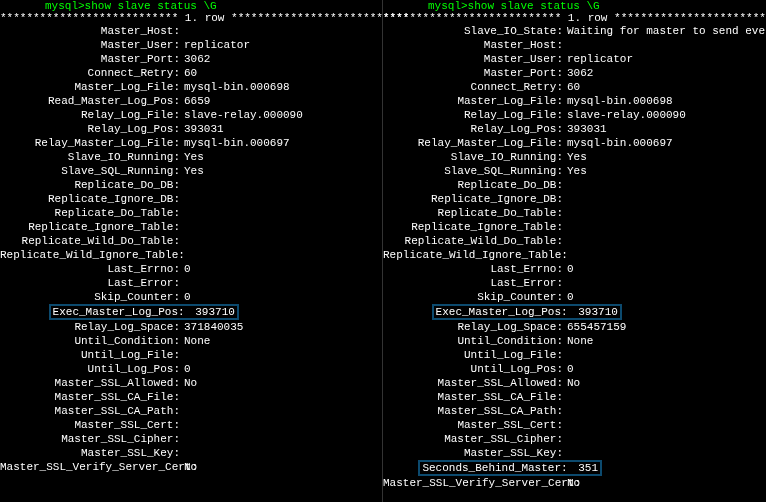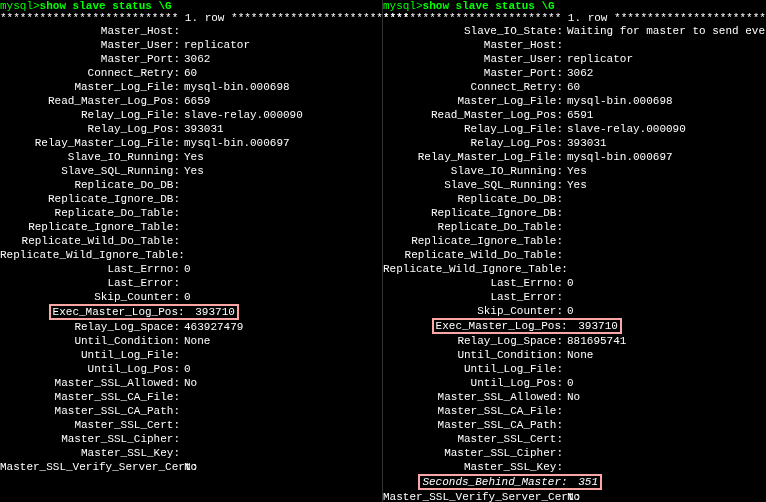--- a/index.html
+++ b/index.html
@@ -14,22 +14,22 @@
     display: flex;
   }
   .pane {
     width: 50%;
     height: 100%;
     padding: 0;
     position: relative;
   }
   .pane-left { border-right: 1px solid #333; }
   .prompt-line { white-space: nowrap; }
-  .prompt { color: #00ff00; }
-  .cmd { color: #00ff00; font-weight: bold; }
+  .prompt { color: #00ff00; margin-left: 45px; }
+  .cmd { color: #00ff00; }
   .row-header { color: #fff; white-space: nowrap; }
   .kv-line {
     white-space: nowrap;
     line-height: 14px;
   }
   .key {
     display: inline-block;
     width: 180px;
     text-align: right;
     color: #fff;
@@ -40,21 +40,21 @@
   }
   .redact {
     display: inline-block;
     width: 80px;
     height: 10px;
     background: #000;
     vertical-align: middle;
   }
   .highlight {
     display: inline-block;
-    border: 2px solid #fca5a5;
+    border: 2px solid #0c4a6e;
     padding: 0 2px;
     line-height: 12px;
   }
   .highlight .key { width: auto; text-align: left; }
 </style>
 </head>
 <body>
 
 <div class="pane pane-left">
   <div class="prompt-line">
@@ -76,21 +76,21 @@
       <div class="kv-line"><span class="key">Replicate_Do_DB:</span><span class="val"></span></div>
       <div class="kv-line"><span class="key">Replicate_Ignore_DB:</span><span class="val"></span></div>
       <div class="kv-line"><span class="key">Replicate_Do_Table:</span><span class="val"></span></div>
       <div class="kv-line"><span class="key">Replicate_Ignore_Table:</span><span class="val"></span></div>
       <div class="kv-line"><span class="key">Replicate_Wild_Do_Table:</span><span class="val"></span></div>
       <div class="kv-line"><span class="key">Replicate_Wild_Ignore_Table:</span><span class="val"></span></div>
       <div class="kv-line"><span class="key">Last_Errno:</span><span class="val">0</span></div>
       <div class="kv-line"><span class="key">Last_Error:</span><span class="val"></span></div>
       <div class="kv-line"><span class="key">Skip_Counter:</span><span class="val">0</span></div>
       <div class="kv-line" style="padding-left: 48.6px;"><span class="highlight"><span class="key">Exec_Master_Log_Pos:</span><span class="val"> 393710</span></span></div>
-      <div class="kv-line"><span class="key">Relay_Log_Space:</span><span class="val">463927479</span></div>
+      <div class="kv-line"><span class="key">Relay_Log_Space:</span><span class="val">371840035</span></div>
       <div class="kv-line"><span class="key">Until_Condition:</span><span class="val">None</span></div>
       <div class="kv-line"><span class="key">Until_Log_File:</span><span class="val"></span></div>
       <div class="kv-line"><span class="key">Until_Log_Pos:</span><span class="val">0</span></div>
       <div class="kv-line"><span class="key">Master_SSL_Allowed:</span><span class="val">No</span></div>
       <div class="kv-line"><span class="key">Master_SSL_CA_File:</span><span class="val"></span></div>
       <div class="kv-line"><span class="key">Master_SSL_CA_Path:</span><span class="val"></span></div>
       <div class="kv-line"><span class="key">Master_SSL_Cert:</span><span class="val"></span></div>
       <div class="kv-line"><span class="key">Master_SSL_Cipher:</span><span class="val"></span></div>
       <div class="kv-line"><span class="key">Master_SSL_Key:</span><span class="val"></span></div>
       <div class="kv-line"><span class="key">Master_SSL_Verify_Server_Cert:</span><span class="val">No</span></div>
@@ -102,42 +102,41 @@
     <span class="prompt">mysql&gt;</span><span class="cmd">show slave status \G</span>
   </div>
   <div class="row-header">*************************** 1. row ***************************</div>
   <div id="fl-right">
       <div class="kv-line"><span class="key">Slave_IO_State:</span><span class="val">Waiting for master to send event</span></div>
       <div class="kv-line"><span class="key">Master_Host:</span><span class="val"><span class="redact"></span></span></div>
       <div class="kv-line"><span class="key">Master_User:</span><span class="val">replicator</span></div>
       <div class="kv-line"><span class="key">Master_Port:</span><span class="val">3062</span></div>
       <div class="kv-line"><span class="key">Connect_Retry:</span><span class="val">60</span></div>
       <div class="kv-line"><span class="key">Master_Log_File:</span><span class="val">mysql-bin.000698</span></div>
-      <div class="kv-line"><span class="key">Read_Master_Log_Pos:</span><span class="val">6591</span></div>
       <div class="kv-line"><span class="key">Relay_Log_File:</span><span class="val">slave-relay.000090</span></div>
       <div class="kv-line"><span class="key">Relay_Log_Pos:</span><span class="val">393031</span></div>
       <div class="kv-line"><span class="key">Relay_Master_Log_File:</span><span class="val">mysql-bin.000697</span></div>
       <div class="kv-line"><span class="key">Slave_IO_Running:</span><span class="val">Yes</span></div>
       <div class="kv-line"><span class="key">Slave_SQL_Running:</span><span class="val">Yes</span></div>
       <div class="kv-line"><span class="key">Replicate_Do_DB:</span><span class="val"></span></div>
       <div class="kv-line"><span class="key">Replicate_Ignore_DB:</span><span class="val"></span></div>
       <div class="kv-line"><span class="key">Replicate_Do_Table:</span><span class="val"></span></div>
       <div class="kv-line"><span class="key">Replicate_Ignore_Table:</span><span class="val"></span></div>
       <div class="kv-line"><span class="key">Replicate_Wild_Do_Table:</span><span class="val"></span></div>
       <div class="kv-line"><span class="key">Replicate_Wild_Ignore_Table:</span><span class="val"></span></div>
       <div class="kv-line"><span class="key">Last_Errno:</span><span class="val">0</span></div>
       <div class="kv-line"><span class="key">Last_Error:</span><span class="val"></span></div>
       <div class="kv-line"><span class="key">Skip_Counter:</span><span class="val">0</span></div>
       <div class="kv-line" style="padding-left: 48.6px;"><span class="highlight"><span class="key">Exec_Master_Log_Pos:</span><span class="val"> 393710</span></span></div>
-      <div class="kv-line"><span class="key">Relay_Log_Space:</span><span class="val">881695741</span></div>
+      <div class="kv-line"><span class="key">Relay_Log_Space:</span><span class="val">655457159</span></div>
       <div class="kv-line"><span class="key">Until_Condition:</span><span class="val">None</span></div>
       <div class="kv-line"><span class="key">Until_Log_File:</span><span class="val"></span></div>
       <div class="kv-line"><span class="key">Until_Log_Pos:</span><span class="val">0</span></div>
       <div class="kv-line"><span class="key">Master_SSL_Allowed:</span><span class="val">No</span></div>
       <div class="kv-line"><span class="key">Master_SSL_CA_File:</span><span class="val"></span></div>
       <div class="kv-line"><span class="key">Master_SSL_CA_Path:</span><span class="val"></span></div>
       <div class="kv-line"><span class="key">Master_SSL_Cert:</span><span class="val"></span></div>
       <div class="kv-line"><span class="key">Master_SSL_Cipher:</span><span class="val"></span></div>
       <div class="kv-line"><span class="key">Master_SSL_Key:</span><span class="val"></span></div>
-      <div class="kv-line" style="padding-left: 35.4px; font-style: italic;"><span class="highlight"><span class="key">Seconds_Behind_Master:</span><span class="val"> 351</span></span></div>
+      <div class="kv-line" style="padding-left: 35.4px;"><span class="highlight"><span class="key">Seconds_Behind_Master:</span><span class="val"> 351</span></span></div>
       <div class="kv-line"><span class="key">Master_SSL_Verify_Server_Cert:</span><span class="val">No</span></div>
     </div>
 </div>
 
 </body></html>

